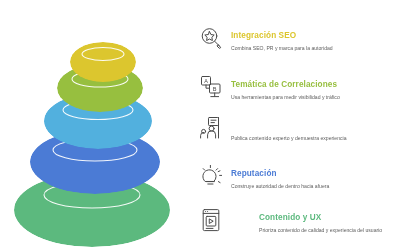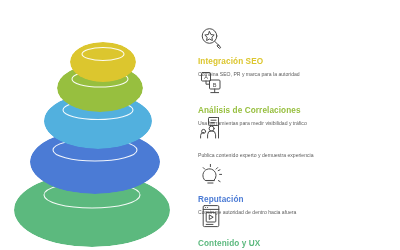--- a/index.html
+++ b/index.html
@@ -38,22 +38,21 @@
     left: 198px;
     top: 0;
     width: 202px;
     height: 250px;
   }
   .legend-item {
     position: absolute;
     left: 0;
     width: 202px;
     display: flex;
-    align-items: flex-start;
-    flex-direction: column;
+    align-items: flex-end;
   }
   .legend-icon {
     width: 26px;
     min-width: 26px;
     height: 26px;
     margin-right: 7px;
     display: flex;
     align-items: flex-start;
     justify-content: center;
     padding-top: 1px;
@@ -90,21 +89,21 @@
   
   .row-0 .legend-icon { padding-top: 0px; }
   .row-1 .legend-icon { padding-top: 0px; }
   .row-2 .legend-icon { padding-top: 0px; }
   .row-3 .legend-icon { padding-top: 0px; }
   .row-4 .legend-icon { padding-top: 0px; }
 
   .row-1 .legend-text,
   .row-2 .legend-text { padding-top: 9px; }
   .row-3 .legend-text { padding-top: 6px; }
-  .row-4 .legend-text { padding-top: 9px; }
+  .row-4 .legend-text { padding-top: 9px; margin-left: 28px; }
 </style>
 </head>
 <body>
 
 <div class="infographic">
 
   <div class="stack">
     <svg width="200" height="250" viewBox="0 0 200 250" xmlns="http://www.w3.org/2000/svg">
       <defs>
         <clipPath id="clipTop1">
@@ -174,21 +173,21 @@
           <rect x="2.5" y="1.5" width="9" height="8.5" rx="1"></rect>
           <text x="7" y="7.8" font-size="5.4" fill="#4a4a4a" stroke="none" text-anchor="middle" font-family="Liberation Sans, sans-serif">A</text>
           <rect x="10.5" y="9" width="10.5" height="9" rx="1"></rect>
           <text x="15.7" y="15.6" font-size="5.6" fill="#4a4a4a" stroke="none" text-anchor="middle" font-family="Liberation Sans, sans-serif">B</text>
           <line x1="15.7" y1="18" x2="15.7" y2="21.4"></line>
           <line x1="11.8" y1="21.6" x2="19.6" y2="21.6"></line>
           <path d="M7 10v3.2h3.4"></path>
         </svg>
       </div>
       <div class="legend-text">
-        <div class="legend-title" style="color:#97bf3f">Análisis de Correlaciones</div>
+        <div class="legend-title" style="color:#97bf3f">Temática de Correlaciones</div>
         <div class="legend-desc">Usa herramientas para medir visibilidad y tráfico</div>
       </div>
     </div>
 
     <div class="legend-item row-2">
       <div class="legend-icon">
         <svg width="24" height="26" viewBox="0 0 24 26" fill="none" stroke="#4a4a4a" stroke-width="1" stroke-linecap="round" stroke-linejoin="round">
           <rect x="9.5" y="1.5" width="10" height="8" rx="0.8"></rect>
           <line x1="12" y1="4.2" x2="17" y2="4.2"></line>
           <line x1="12" y1="6.6" x2="15.4" y2="6.6"></line>

